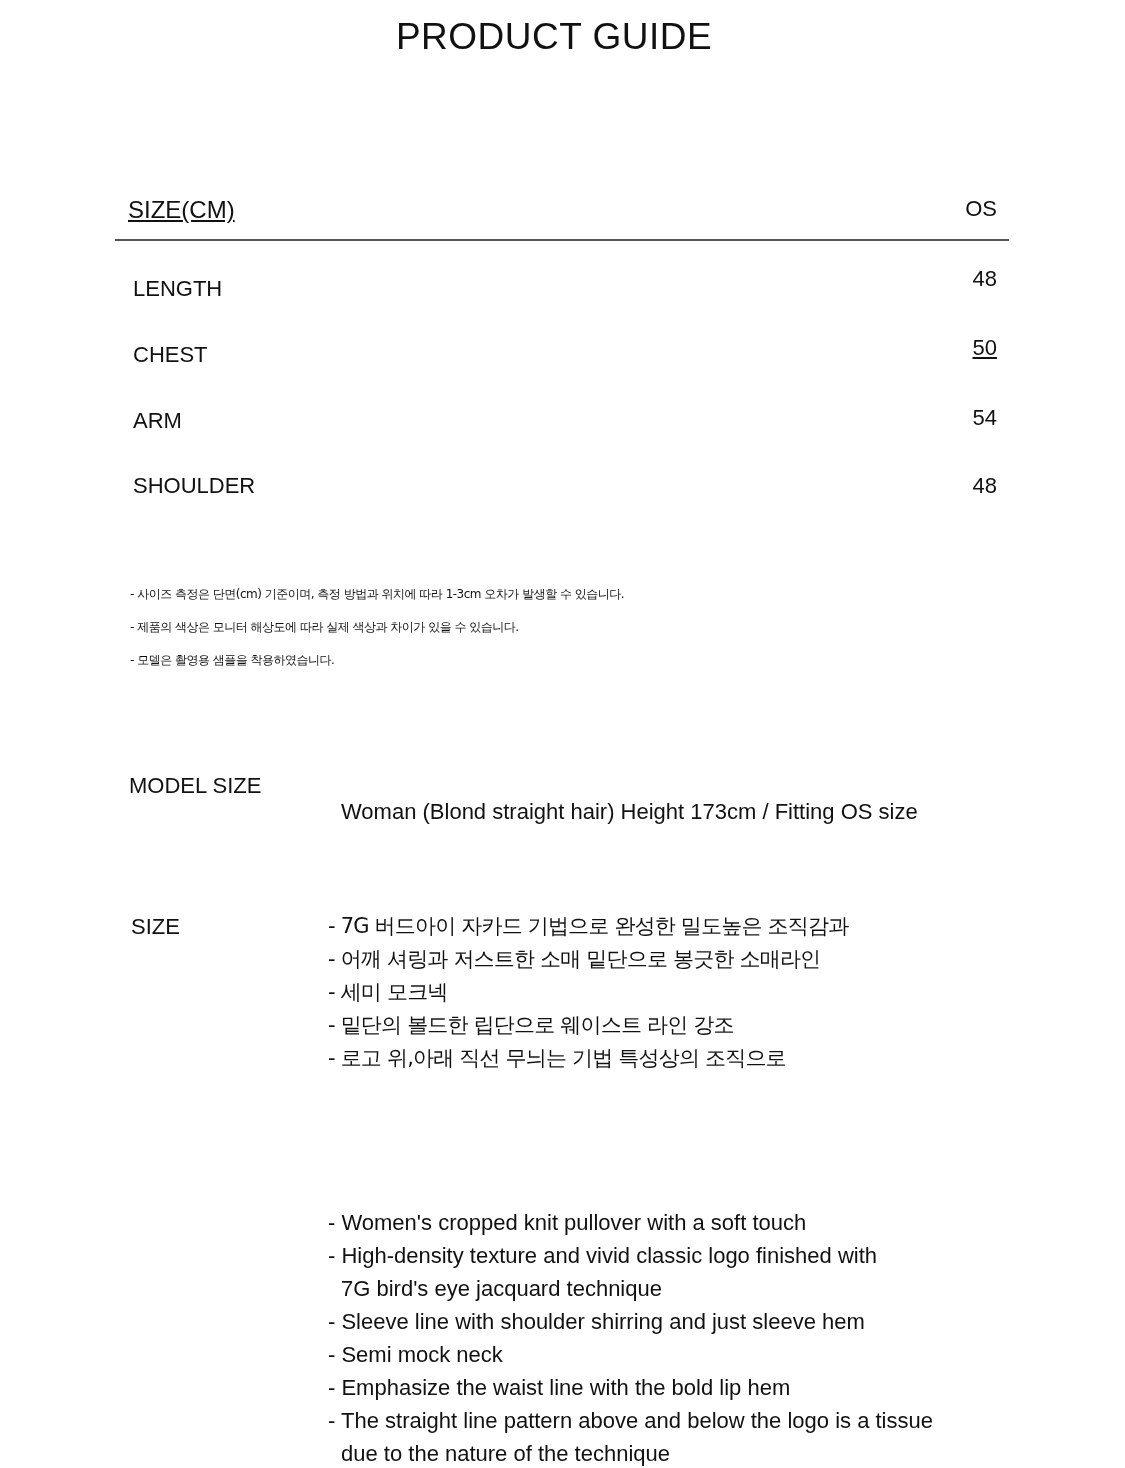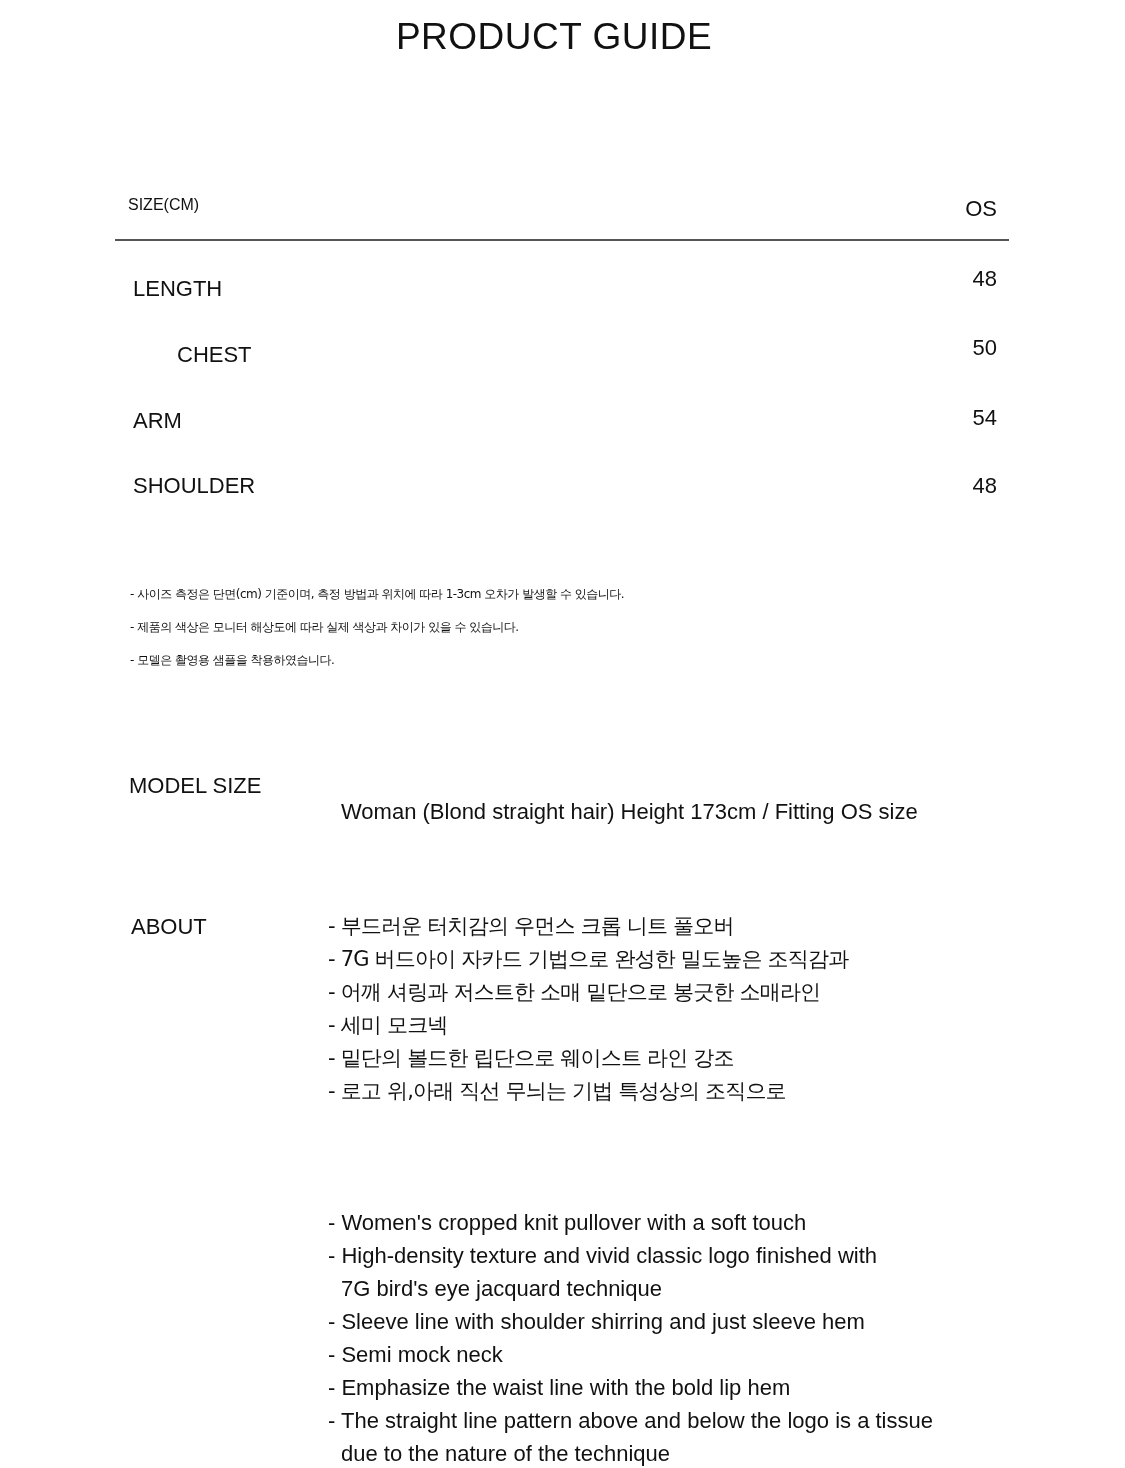--- a/index.html
+++ b/index.html
@@ -6,21 +6,21 @@
   body {
     width: 1125px; height: 1468px; position: relative; overflow: hidden;
     font-family: "Liberation Sans", "DejaVu Sans", sans-serif;
     color: #111111;
   }
   .title {
     position: absolute; left: 0; top: 16px; width: 1108px; text-align: center;
     font-size: 37px; letter-spacing: 0.5px; font-weight: 400;
   }
   .size-header {
-    position: absolute; left: 128px; top: 196px; font-size: 16px;
+    position: absolute; left: 128px; top: 196px; font-size: 24px; text-decoration: underline;
   }
   .os-header {
     position: absolute; right: 128px; top: 196px; font-size: 22px;
   }
   .divider {
     position: absolute; left: 115px; width: 894px; top: 239px; height: 2px; background: #555555;
   }
   .row-label {
     position: absolute; left: 133px; font-size: 22px; text-align: center;
   }
@@ -57,43 +57,42 @@
 <div class="title">PRODUCT GUIDE</div>
 
 <div class="size-header">SIZE(CM)</div>
 <div class="os-header">OS</div>
 <div class="divider"></div>
 
 <div>
   <div class="row-label" style="top:276px;">LENGTH</div>
   <div class="row-value" style="top:266px;">48</div>
 
-  <div class="row-label" style="top:342px;margin-left:44px;">CHEST</div>
-  <div class="row-value" style="top:335px;">50</div>
+  <div class="row-label" style="top:342px;">CHEST</div>
+  <div class="row-value" style="top:335px;text-decoration:underline;">50</div>
 
   <div class="row-label" style="top:408px;">ARM</div>
   <div class="row-value" style="top:405px;">54</div>
 
   <div class="row-label" style="top:473px;">SHOULDER</div>
   <div class="row-value" style="top:473px;">48</div>
 </div>
 
 <div class="notes">
   <div>- 사이즈 측정은 단면(cm) 기준이며, 측정 방법과 위치에 따라 1-3cm 오차가 발생할 수 있습니다.</div>
   <div>- 제품의 색상은 모니터 해상도에 따라 실제 색상과 차이가 있을 수 있습니다.</div>
   <div>- 모델은 촬영용 샘플을 착용하였습니다.</div>
 </div>
 
 <div class="model-label">MODEL SIZE</div>
 <div class="model-value">Woman (Blond straight hair) Height 173cm / Fitting OS size</div>
 
-<div class="about-label">ABOUT</div>
+<div class="about-label">SIZE</div>
 
 <div class="about-ko">
-  <div>- 부드러운 터치감의 우먼스 크롭 니트 풀오버</div>
   <div>- 7G 버드아이 자카드 기법으로 완성한 밀도높은 조직감과</div>
   <div>- 어깨 셔링과 저스트한 소매 밑단으로 봉긋한 소매라인</div>
   <div>- 세미 모크넥</div>
   <div>- 밑단의 볼드한 립단으로 웨이스트 라인 강조</div>
   <div>- 로고 위,아래 직선 무늬는 기법 특성상의 조직으로</div>
 </div>
 
 <div class="about-en">
   <div>- Women's cropped knit pullover with a soft touch</div>
   <div>- High-density texture and vivid classic logo finished with</div>

